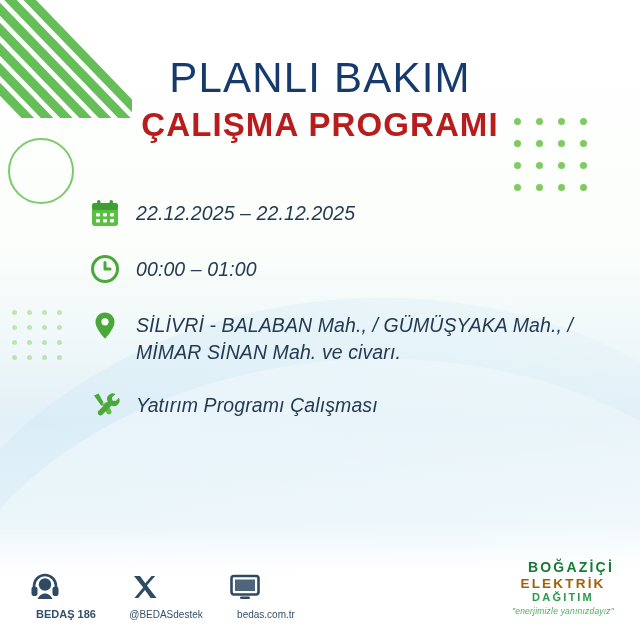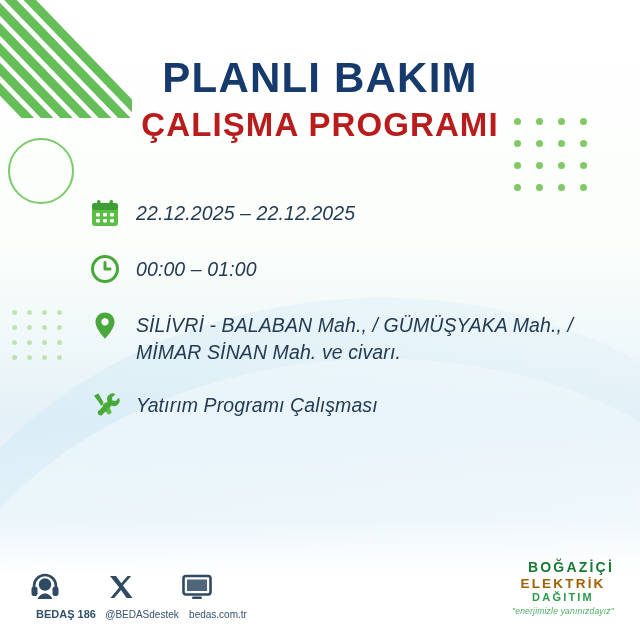--- a/index.html
+++ b/index.html
@@ -90,21 +90,21 @@
 
   
   .header {
     position: absolute;
     left: 0; right: 0; top: 56px;
     text-align: center;
   }
   .title-1 {
     color: #173a6d;
     font-size: 42px;
-    font-weight: bold;
+    font-weight: normal;
     letter-spacing: 1.2px;
     line-height: 1.05;
   }
   .title-2 {
     color: #b91c1c;
     font-size: 33px;
     font-weight: bold;
     letter-spacing: 1.1px;
     margin-top: 8px;
     line-height: 1.05;
@@ -141,20 +141,21 @@
   .footer {
     position: absolute;
     left: 0; right: 0; bottom: 14px;
     height: 86px;
   }
   .f-items {
     position: absolute;
     left: 28px; bottom: 6px;
     display: flex;
     align-items: flex-end;
+    gap: 24px;
   }
   .f-item {
     width: 76px;
     text-align: center;
     color: #2f4a63;
   }
   .f-item .gl { display: block; height: 34px; }
   .f-item .lbl {
     display: block;
     font-size: 10px;

